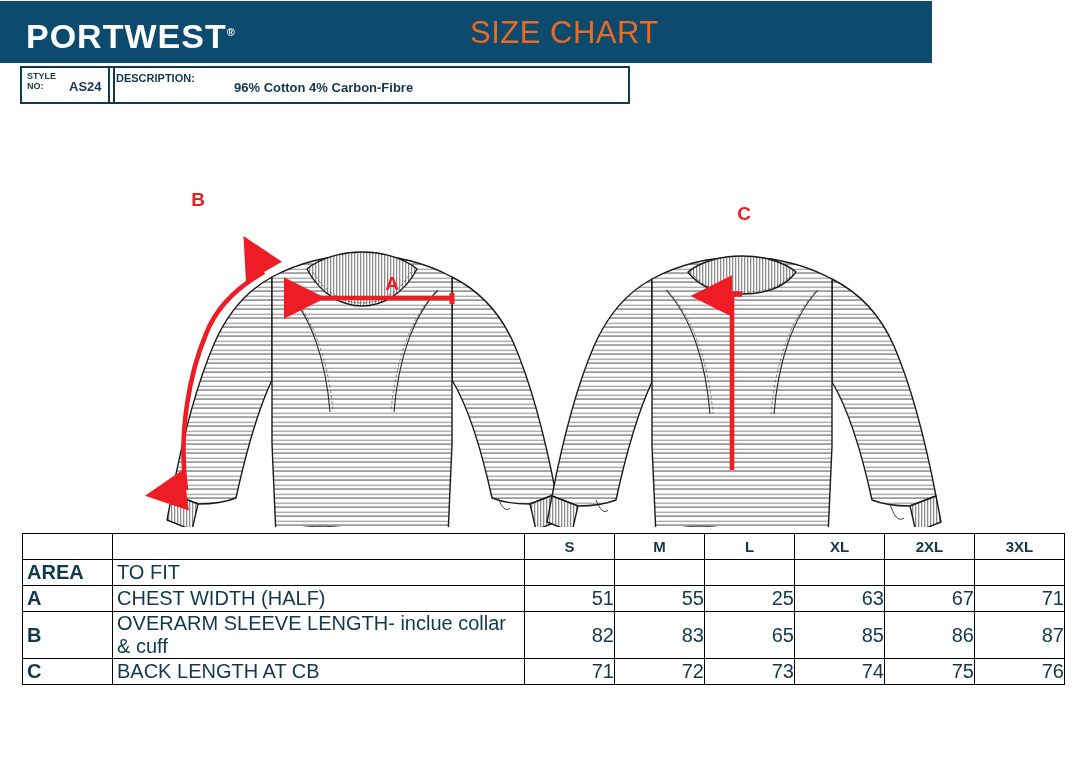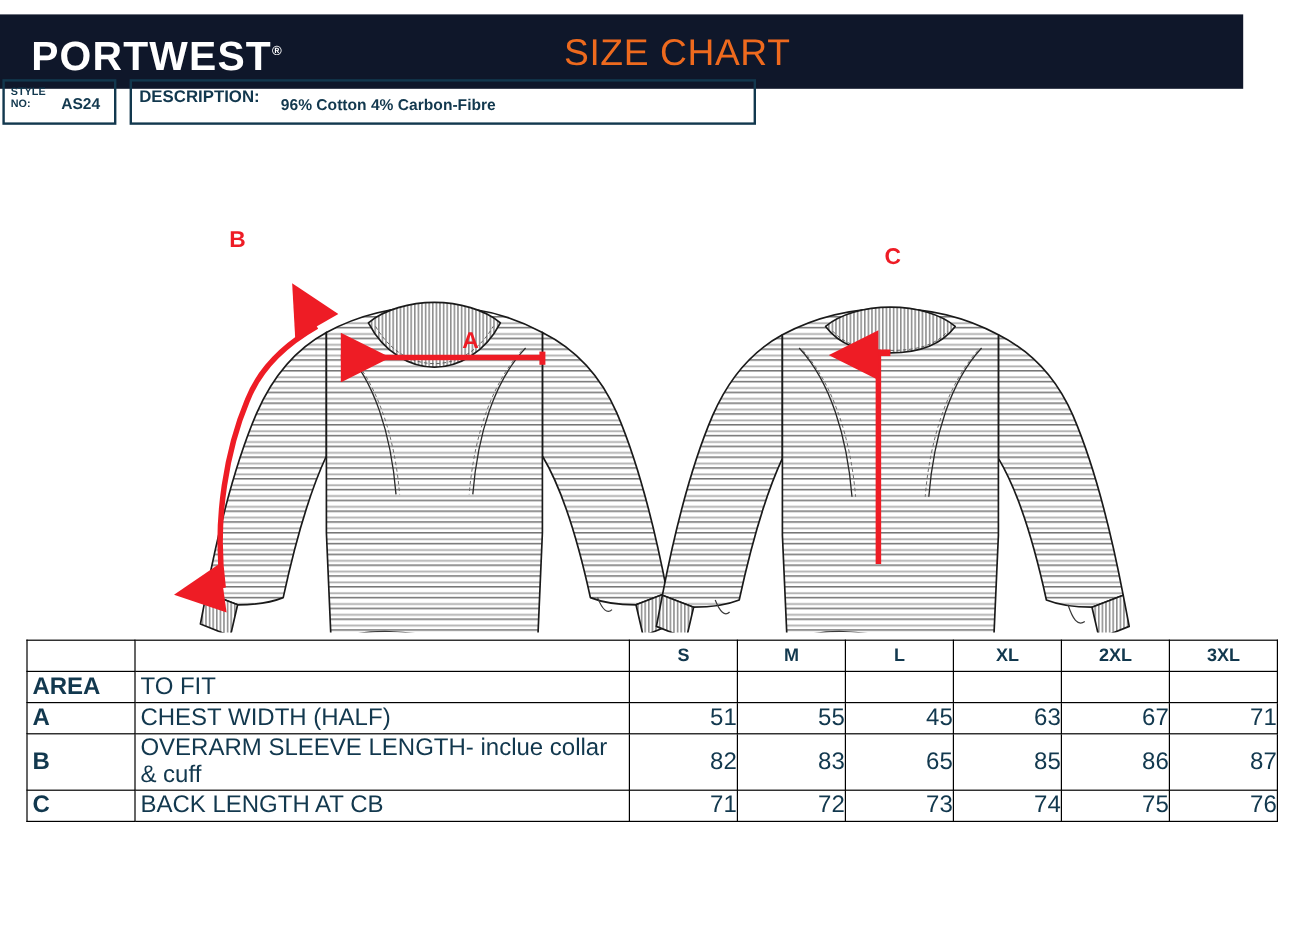--- a/index.html
+++ b/index.html
@@ -1,34 +1,34 @@
 <!DOCTYPE html>
 <html><head>
 <meta charset="utf-8">
 <style>
   html,body{margin:0;padding:0;background:#ffffff;}
   body{width:1084px;height:771px;position:relative;overflow:hidden;
        font-family:"Liberation Sans",sans-serif;color:#12384e;}
 
   
-  .header{position:absolute;left:0;top:12px;width:1036px;height:62px;background:#0f172a;}
+  .header{position:absolute;left:0;top:1px;width:932px;height:62px;background:#0c4a6e;}
   .logo-head{position:absolute;left:26px;top:18px;font-size:34px;font-weight:bold;
              letter-spacing:1px;color:#ffffff;line-height:1;font-family:"Liberation Sans",sans-serif;}
   .logo-head .reg{font-size:11px;vertical-align:super;letter-spacing:0;}
   .sizechart{position:absolute;left:470px;top:16px;font-size:31px;color:#ee6a1e;
              letter-spacing:0.5px;line-height:1;text-align:right;}
 
   
-  .style-box{position:absolute;left:2px;top:66px;width:95px;height:38px;
+  .style-box{position:absolute;left:20px;top:66px;width:95px;height:38px;
              border:2px solid #12384e;box-sizing:border-box;}
   .style-lab{position:absolute;left:5px;top:3px;font-size:9px;line-height:10px;font-weight:600;}
   .style-val{position:absolute;left:47px;top:11px;font-size:13px;font-weight:bold;}
   .desc-box{position:absolute;left:108px;top:66px;width:522px;height:38px;
             border:2px solid #12384e;box-sizing:border-box;}
-  .desc-lab{position:absolute;left:6px;top:4px;font-size:14px;font-weight:600;}
+  .desc-lab{position:absolute;left:6px;top:4px;font-size:11px;font-weight:600;}
   .desc-val{position:absolute;left:92px;top:12px;font-size:13px;font-weight:bold;margin-left:32px;}
 
   
   .art{position:absolute;left:0;top:112px;width:1084px;height:415px;}
   .art svg{display:block;}
 
   
   .tbl{position:absolute;left:22px;top:533px;width:1042px;border-collapse:collapse;
        table-layout:fixed;}
   .tbl td{border:1.6px solid #000000;height:25px;padding:0 0 0 4px;
@@ -191,21 +191,21 @@
       <td></td>
       <td></td>
       <td></td>
       <td></td>
     </tr>
     <tr>
       <td class="code">A</td>
       <td>CHEST WIDTH (HALF)</td>
       <td class="num">51</td>
       <td class="num">55</td>
-      <td class="num">45</td>
+      <td class="num">25</td>
       <td class="num">63</td>
       <td class="num">67</td>
       <td class="num">71</td>
     </tr>
     <tr>
       <td class="code">B</td>
       <td>OVERARM SLEEVE LENGTH- inclue collar &amp; cuff</td>
       <td class="num">82</td>
       <td class="num">83</td>
       <td class="num">65</td>

